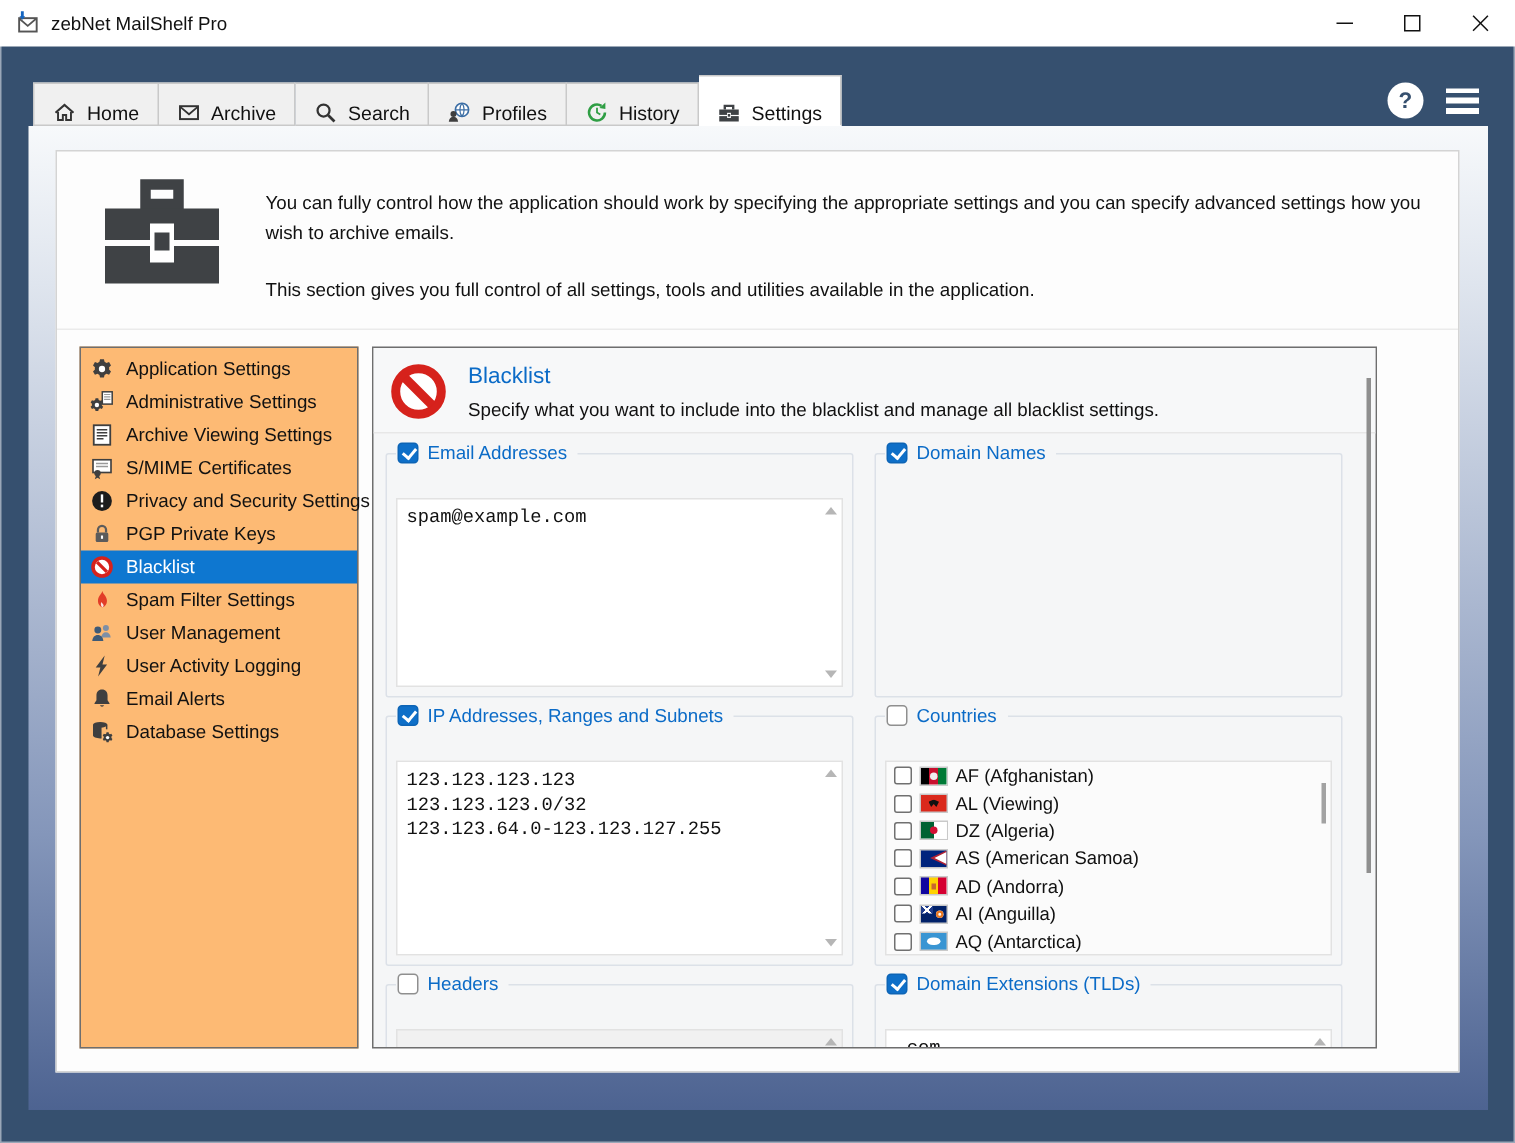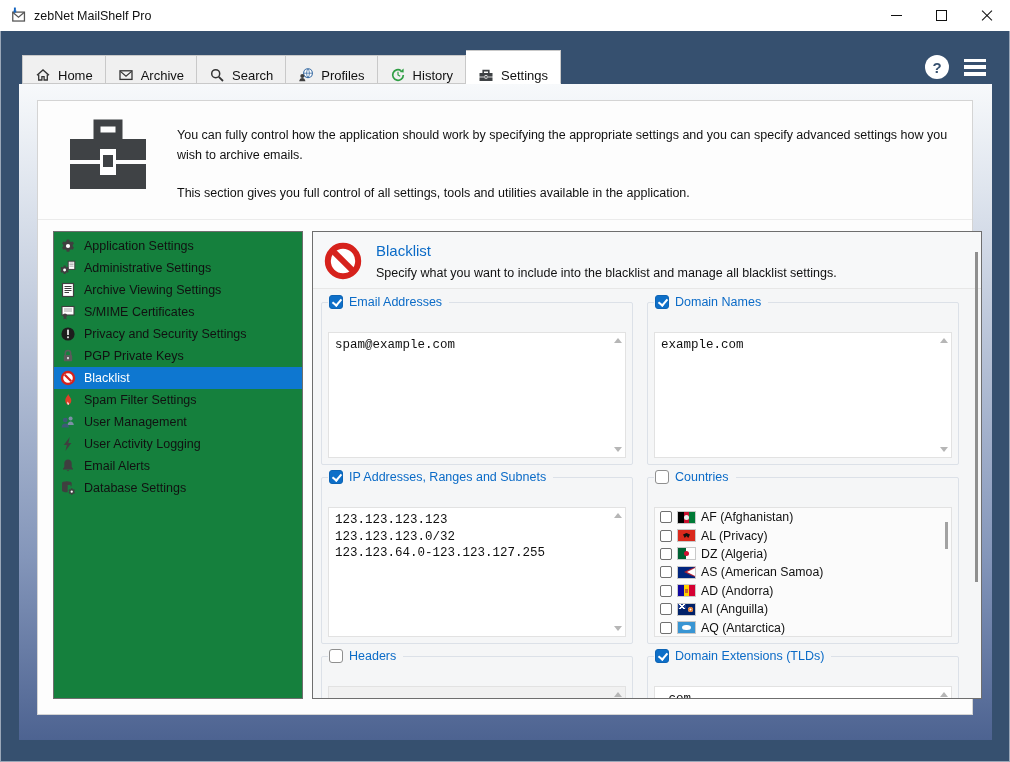--- a/index.html
+++ b/index.html
@@ -42,21 +42,21 @@
   .content-panel{position:absolute;left:18px;top:16px;right:19px;bottom:25px;
                  background:#fdfdfd;border:1px solid #d4d4d4;box-sizing:border-box}
   .intro{height:119px;border-bottom:1px solid #ebebeb;display:flex;gap:27px;
          padding:18px 24px 0 28px;box-sizing:border-box}
   .intro .bigicon{width:84px;height:74px;flex:none}
   .intro .bigicon svg{width:100%;height:100%}
   .intro-text{font-size:12.5px;color:#111;line-height:1.6;max-width:790px;padding-top:2px}
   .intro-text p{margin:4px 0 18px 0}
 
   .cols{display:flex;gap:9px;padding:11px 0 0 15px}
-  .sidebar{width:250px;height:468px;background:#15803d;border:1px solid #6e6e6e;
+  .sidebar{width:186px;height:468px;background:#fdba74;border:1px solid #6e6e6e;
            box-sizing:border-box;padding-top:3px;flex:none}
   .side-item{height:22px;display:flex;align-items:center;gap:8px;padding-left:6px;
              font-size:12.5px;color:#111;cursor:pointer;white-space:nowrap}
   .side-item .sicon{width:16px;height:16px;flex:none}
   .side-item .sicon svg{width:16px;height:16px;display:block}
   .side-item.selected{background:#0e77d0;color:#fff}
 
   .mainpanel{width:670px;height:468px;background:#f5f6f7;border:1px solid #6e6e6e;
              box-sizing:border-box;position:relative;overflow:hidden;flex:none}
   .phead{display:flex;gap:13px;padding:9px 12px 7px 10px;border-bottom:1px solid #e7e7e7;background:#f7f8f9}
@@ -390,25 +390,20 @@
                 <span class="sa up"></span>
                 <span class="sa dn"></span>
               </div>
             </div>
 
             <div class="group r1">
               <div class="ghead">
                 <span class="cb on"></span>
                 <span class="glabel">Domain Names</span>
               </div>
-              <div class="ta-wrap">
-                <textarea spellcheck="false" style="">example.com</textarea>
-                <span class="sa up"></span>
-                <span class="sa dn"></span>
-              </div>
             </div>
 
             <div class="group r2">
               <div class="ghead">
                 <span class="cb on"></span>
                 <span class="glabel">IP Addresses, Ranges and Subnets</span>
               </div>
               <div class="ta-wrap">
                 <textarea spellcheck="false" style="">123.123.123.123
 123.123.123.0/32
@@ -426,21 +421,21 @@
               <div class="country-wrap">
                 <div id="countryList">
                     <div class="country-row">
                       <span class="ccb"></span>
                       <span class="flag flag-af"></span>
                       <span class="clabel">AF (Afghanistan)</span>
                     </div>
                     <div class="country-row">
                       <span class="ccb"></span>
                       <span class="flag flag-al"></span>
-                      <span class="clabel">AL (Privacy)</span>
+                      <span class="clabel">AL (Viewing)</span>
                     </div>
                     <div class="country-row">
                       <span class="ccb"></span>
                       <span class="flag flag-dz"></span>
                       <span class="clabel">DZ (Algeria)</span>
                     </div>
                     <div class="country-row">
                       <span class="ccb"></span>
                       <span class="flag flag-as"></span>
                       <span class="clabel">AS (American Samoa)</span>

